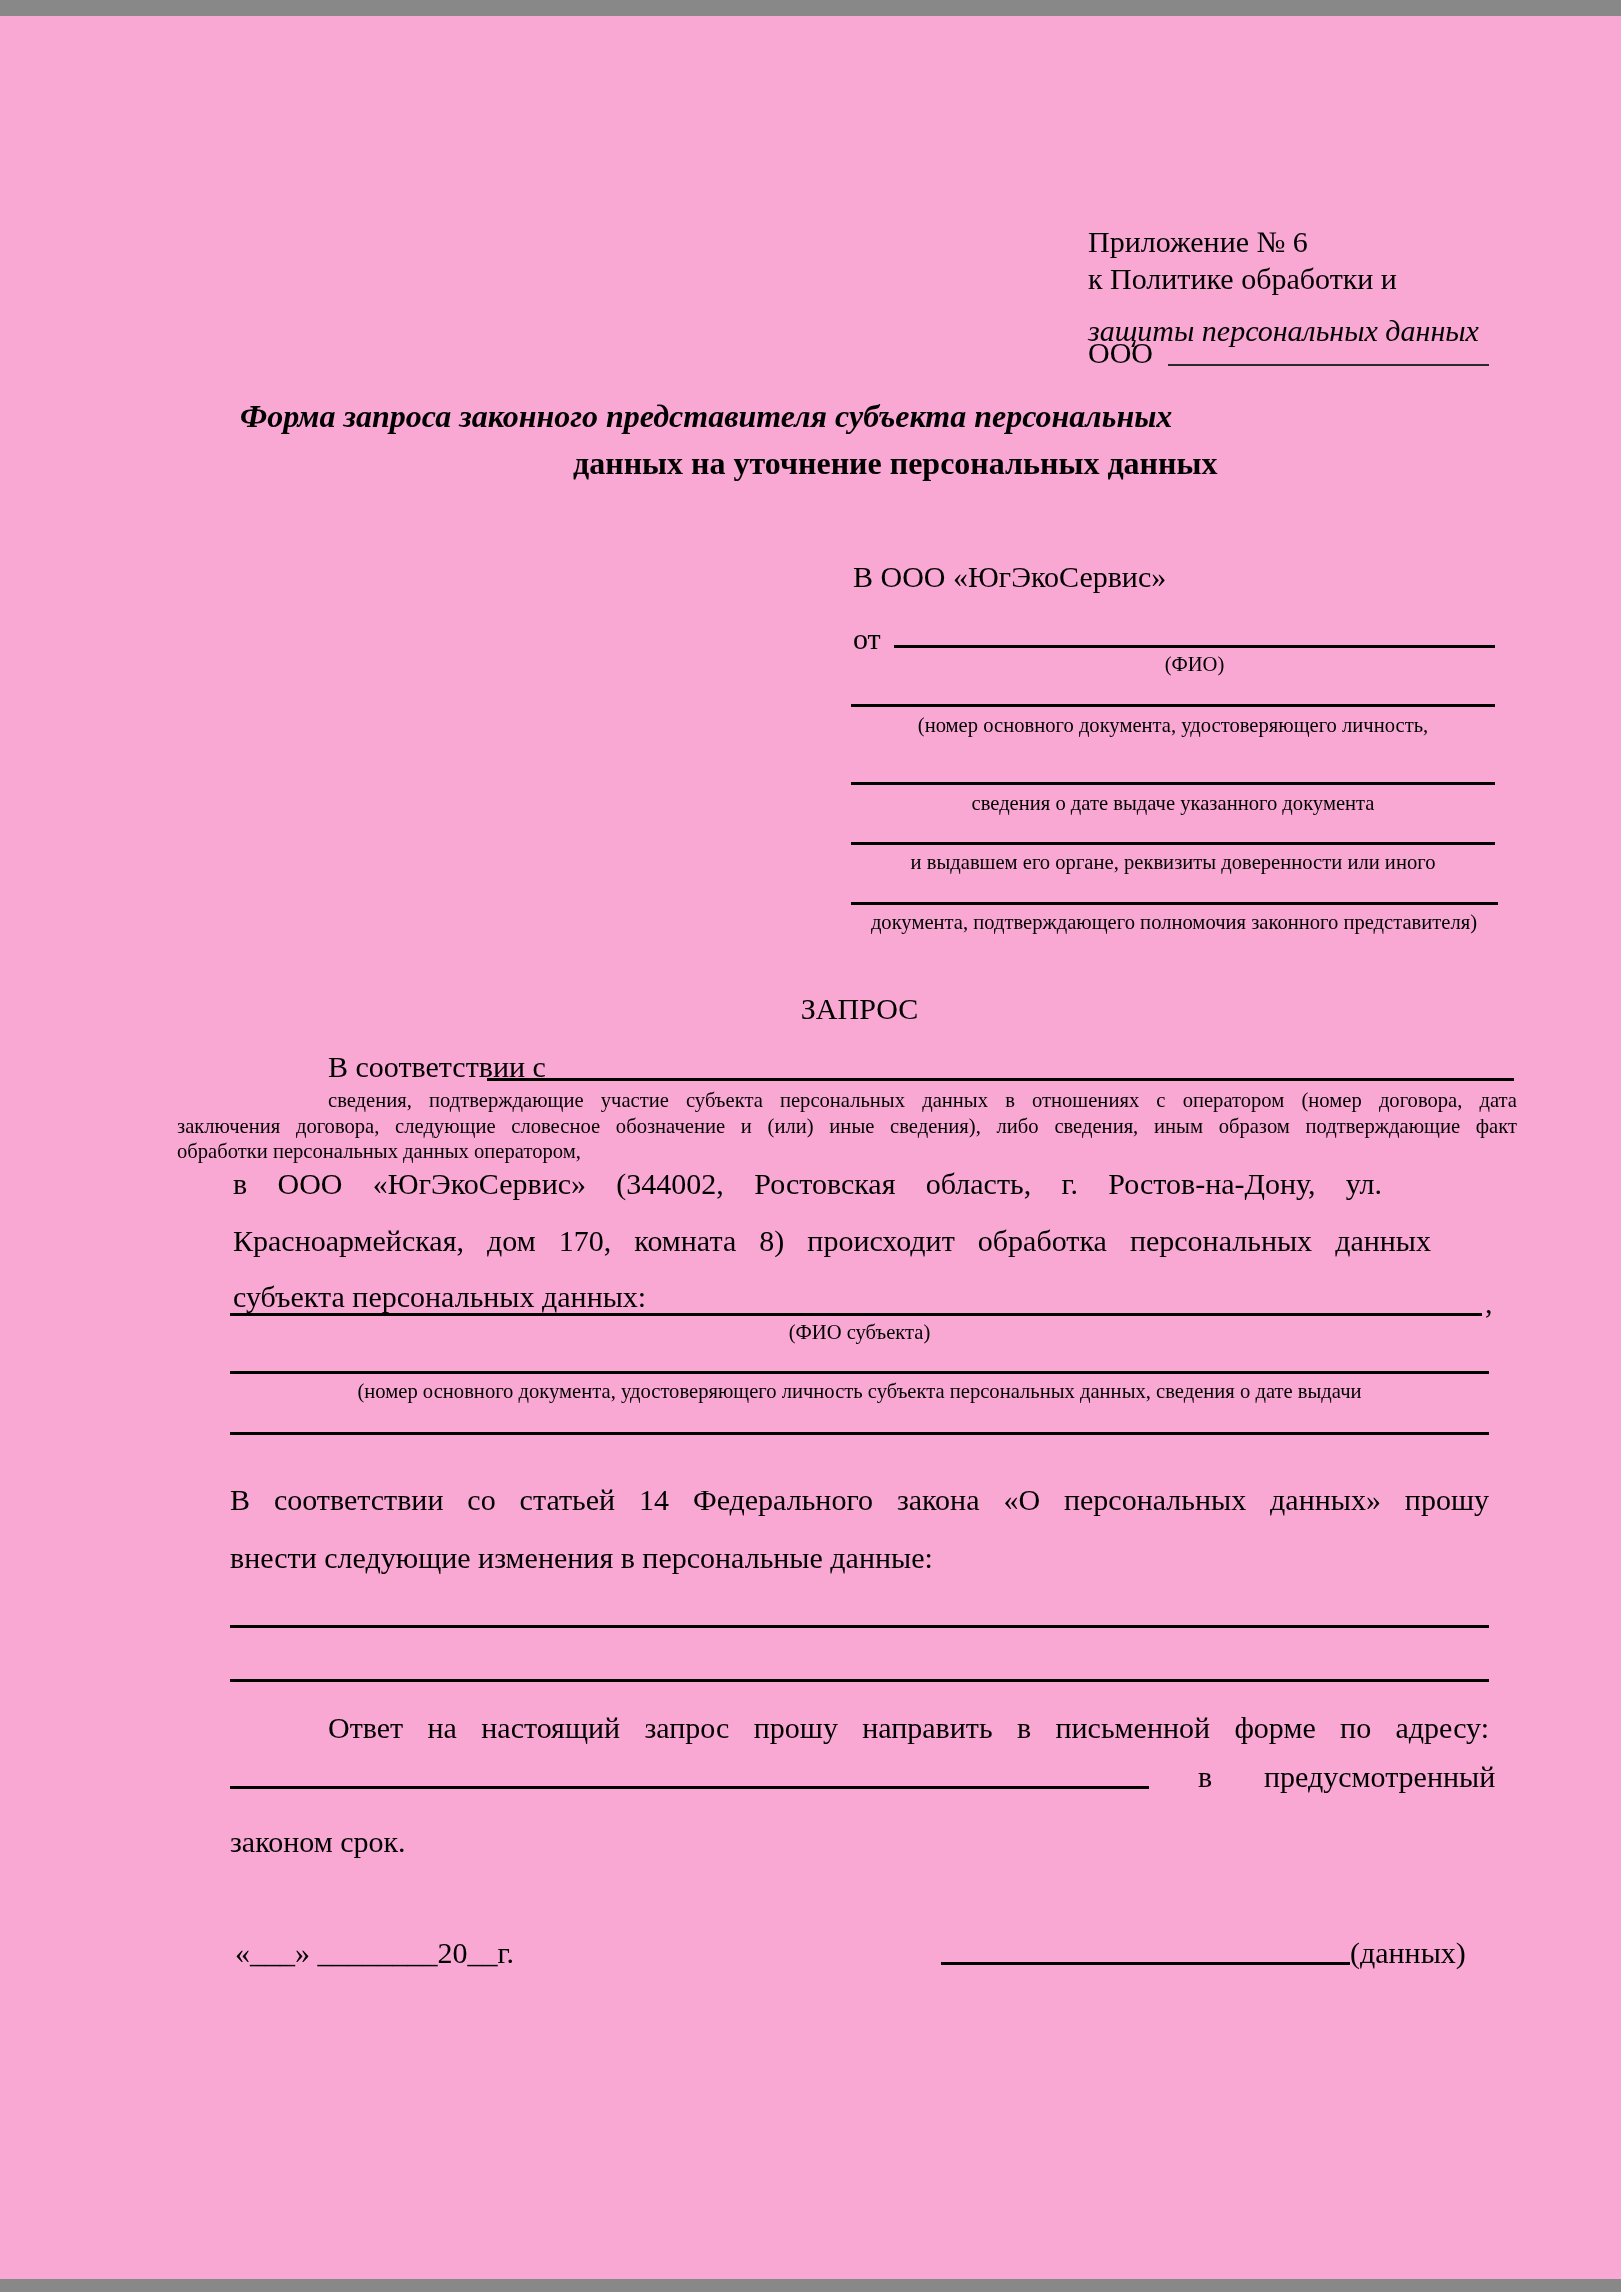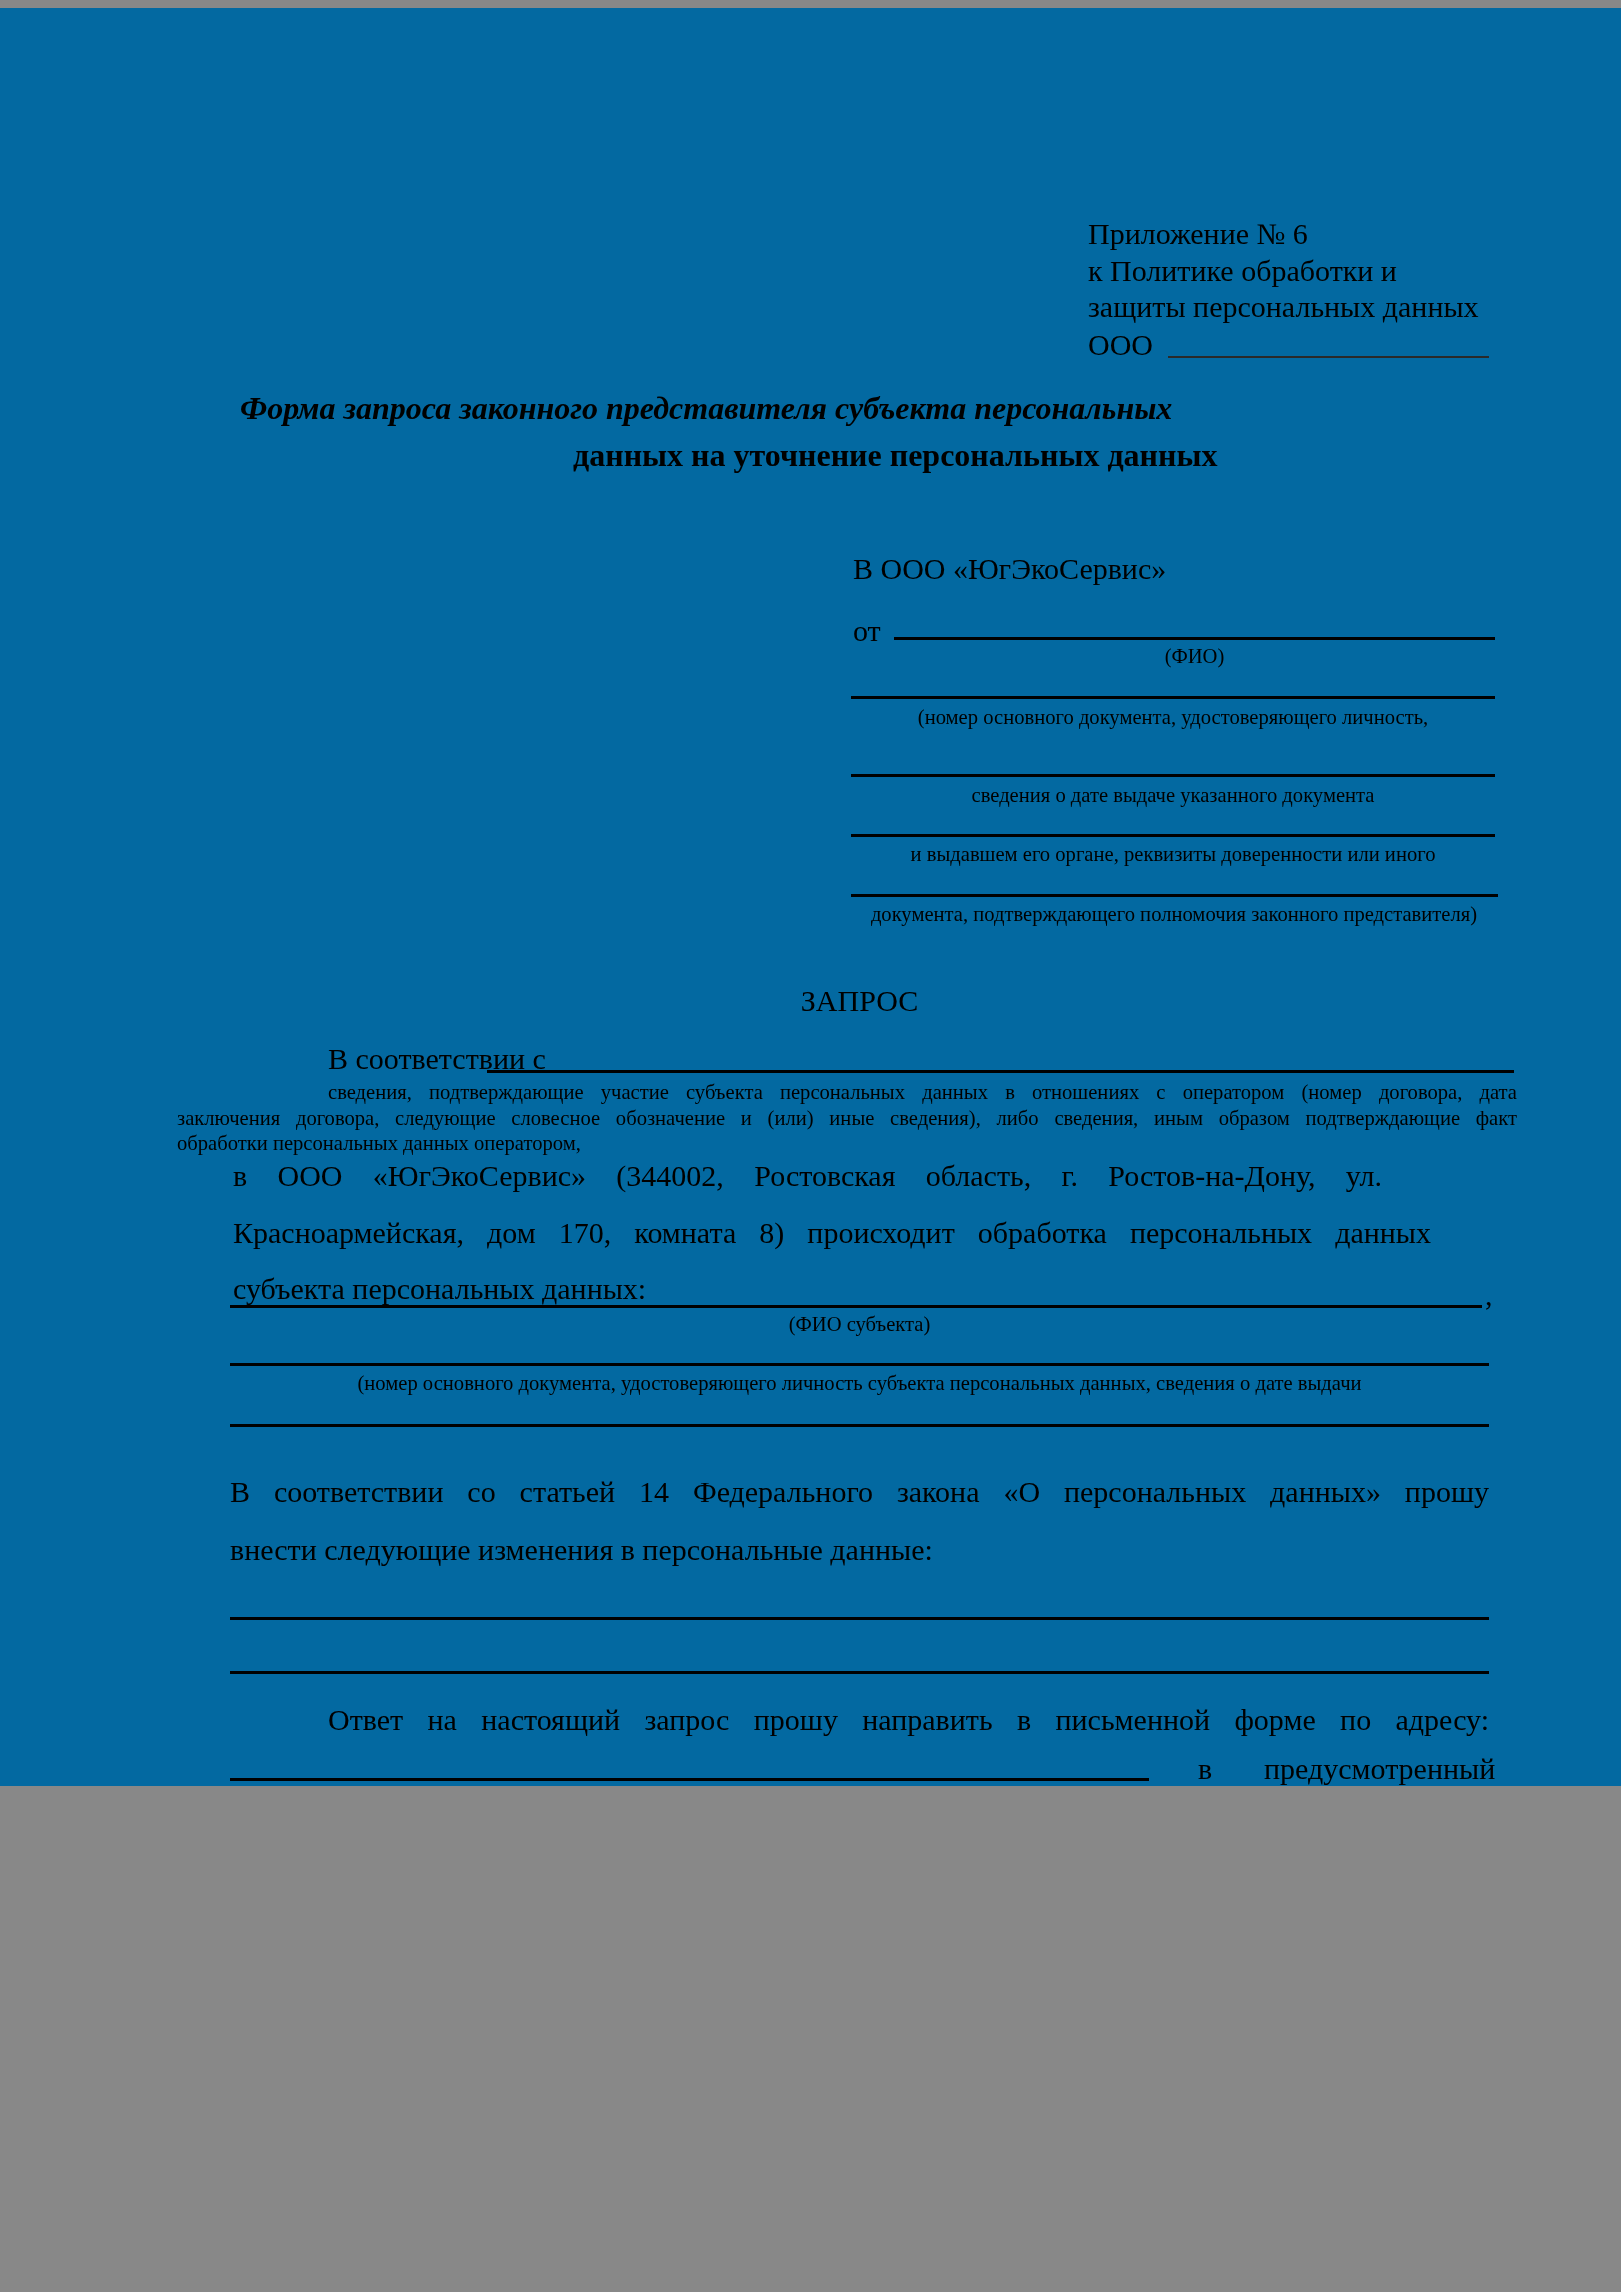--- a/index.html
+++ b/index.html
@@ -1,41 +1,41 @@
 <!DOCTYPE html>
 <html lang="ru"><head>
 <meta charset="utf-8">
 <style>
   html,body{margin:0;padding:0;background:#888;}
   .page{
     position:relative;
-    width:1621px;height:1778px;
-    margin:8px auto;
-    background:#0369a1;
+    width:1621px;height:2263px;
+    margin:16px auto;
+    background:#f9a8d4;
     font-family:"Liberation Serif","DejaVu Serif",serif;
     color:#000;
     overflow:hidden;
   }
   .abs{position:absolute;white-space:nowrap;}
   .body-text{font-size:30px;line-height:35px;}
   .small-text{font-size:20.6px;line-height:23.5px;}
   .bold{font-weight:bold;}
   .center{text-align:center;}
   .just{text-align:justify;text-align-last:justify;white-space:normal;}
   .rule{position:absolute;height:2.9px;background:#000;}
   .rule-thin{position:absolute;height:2px;background:#2a2a2a;}
 </style>
 </head>
 <body>
 
 <div class="page">
 
   <div class="abs body-text" style="left:1088px;top:208px;">Приложение № 6</div>
   <div class="abs body-text" style="left:1088px;top:245px;">к Политике обработки и</div>
-  <div class="abs body-text" style="left:1088px;top:281px;">защиты персональных данных</div>
+  <div class="abs body-text" style="left:1088px;top:297px;font-style:italic;">защиты персональных данных</div>
   <div class="abs body-text" style="left:1088px;top:319px;">ООО</div>
   <div class="rule-thin" style="left:1168px;top:348px;width:321px;"></div>
 
   <div class="abs bold" style="left:240px;top:382px;font-size:32px;font-style:italic;">Форма запроса законного представителя субъекта персональных</div>
   <div class="abs bold" style="left:573px;top:429px;font-size:32px;">данных на уточнение персональных данных</div>
 
   <div class="abs body-text" style="left:853px;top:543px;">В ООО «ЮгЭкоСервис»</div>
   <div class="abs body-text" style="left:853px;top:605px;">от</div>
   <div class="rule" style="left:894px;top:629px;width:601px;"></div>
   <div class="abs small-text center" style="left:894px;top:637px;width:601px;">(ФИО)</div>

